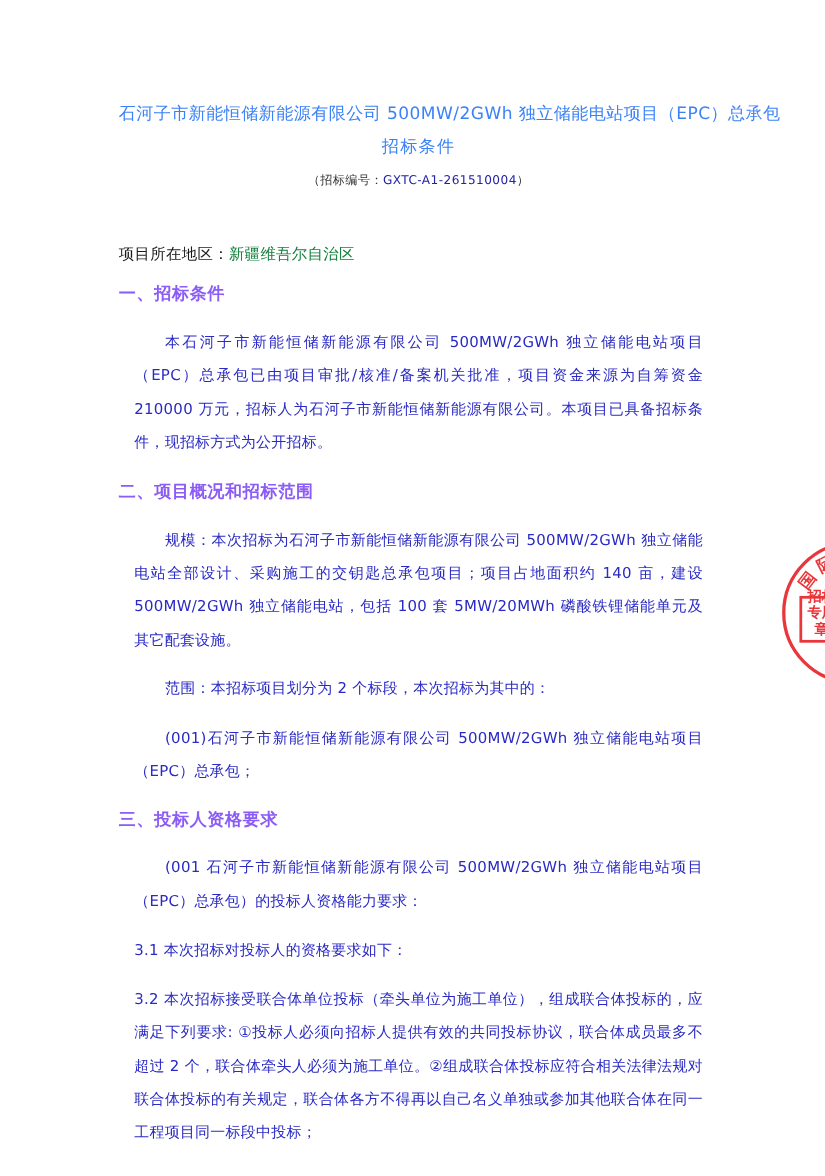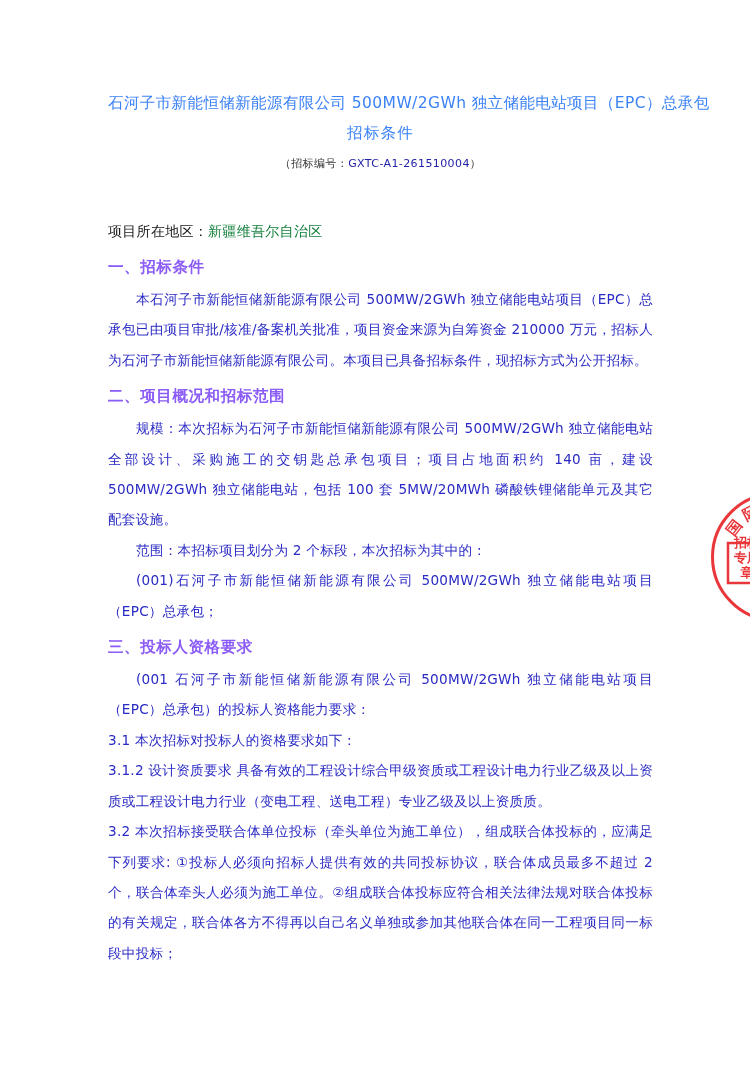--- a/index.html
+++ b/index.html
@@ -66,21 +66,21 @@
     font-weight: bold;
     color: #8b5cf6;
     margin: 6px 0 2px 0;
     line-height: 30px;
     letter-spacing: 0.6px;
   }
   p.para {
     font-size: 13.6px;
     color: #2a2ac4;
     line-height: 30.4px;
-    margin: 0;
+    margin: 14px;
     text-align: justify;
     text-justify: inter-ideograph;
     letter-spacing: 0.25px;
   }
   p.para.indent {
     text-indent: 28px;
   }
   p.para.noindent {
     text-indent: 0;
   }
@@ -138,21 +138,20 @@
       <p class="para indent">本石河子市新能恒储新能源有限公司 500MW/2GWh 独立储能电站项目（EPC）总承包已由项目审批/核准/备案机关批准，项目资金来源为自筹资金 210000 万元，招标人为石河子市新能恒储新能源有限公司。本项目已具备招标条件，现招标方式为公开招标。</p>
 
       <h2 class="section-heading">二、项目概况和招标范围</h2>
       <p class="para indent">规模：本次招标为石河子市新能恒储新能源有限公司 500MW/2GWh 独立储能电站全部设计、采购施工的交钥匙总承包项目；项目占地面积约 140 亩，建设 500MW/2GWh 独立储能电站，包括 100 套 5MW/20MWh 磷酸铁锂储能单元及其它配套设施。</p>
       <p class="para indent">范围：本招标项目划分为 2 个标段，本次招标为其中的：</p>
       <p class="para indent">(001)石河子市新能恒储新能源有限公司 500MW/2GWh 独立储能电站项目（EPC）总承包；</p>
 
       <h2 class="section-heading">三、投标人资格要求</h2>
       <p class="para indent">(001 石河子市新能恒储新能源有限公司 500MW/2GWh 独立储能电站项目（EPC）总承包）的投标人资格能力要求：</p>
       <p class="para noindent">3.1 本次招标对投标人的资格要求如下：</p>
-      <p class="para noindent">3.1.2 设计资质要求 具备有效的工程设计综合甲级资质或工程设计电力行业乙级及以上资质或工程设计电力行业（变电工程、送电工程）专业乙级及以上资质质。</p>
       <p class="para noindent">3.2 本次招标接受联合体单位投标（牵头单位为施工单位），组成联合体投标的，应满足下列要求: ①投标人必须向招标人提供有效的共同投标协议，联合体成员最多不超过 2 个，联合体牵头人必须为施工单位。②组成联合体投标应符合相关法律法规对联合体投标的有关规定，联合体各方不得再以自己名义单独或参加其他联合体在同一工程项目同一标段中投标；</p>
 
     </div>
   </div>
 
   <div class="seal">
     <div class="seal-inner">
       <svg width="124" height="124" viewBox="0 0 124 124">
         <defs>
           <path id="arcpath" d="M 16,62 A 46,46 0 0 1 108,62" fill="none"></path>

